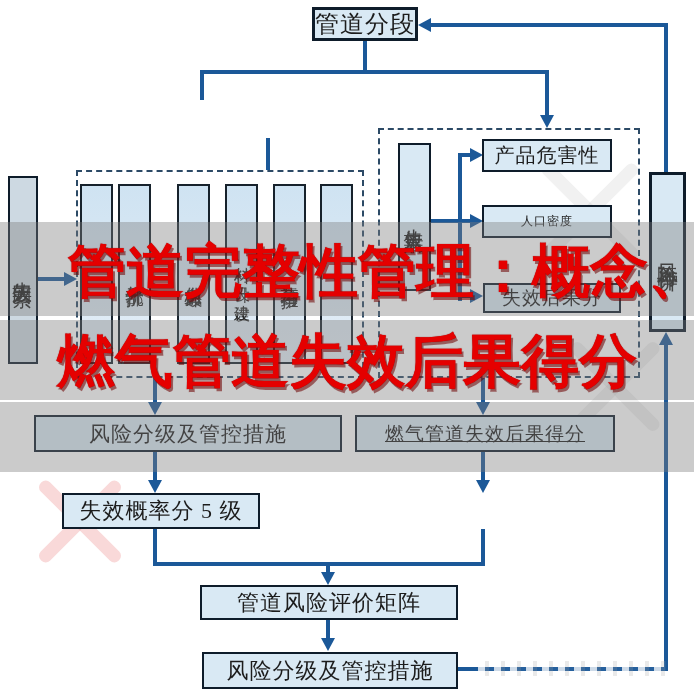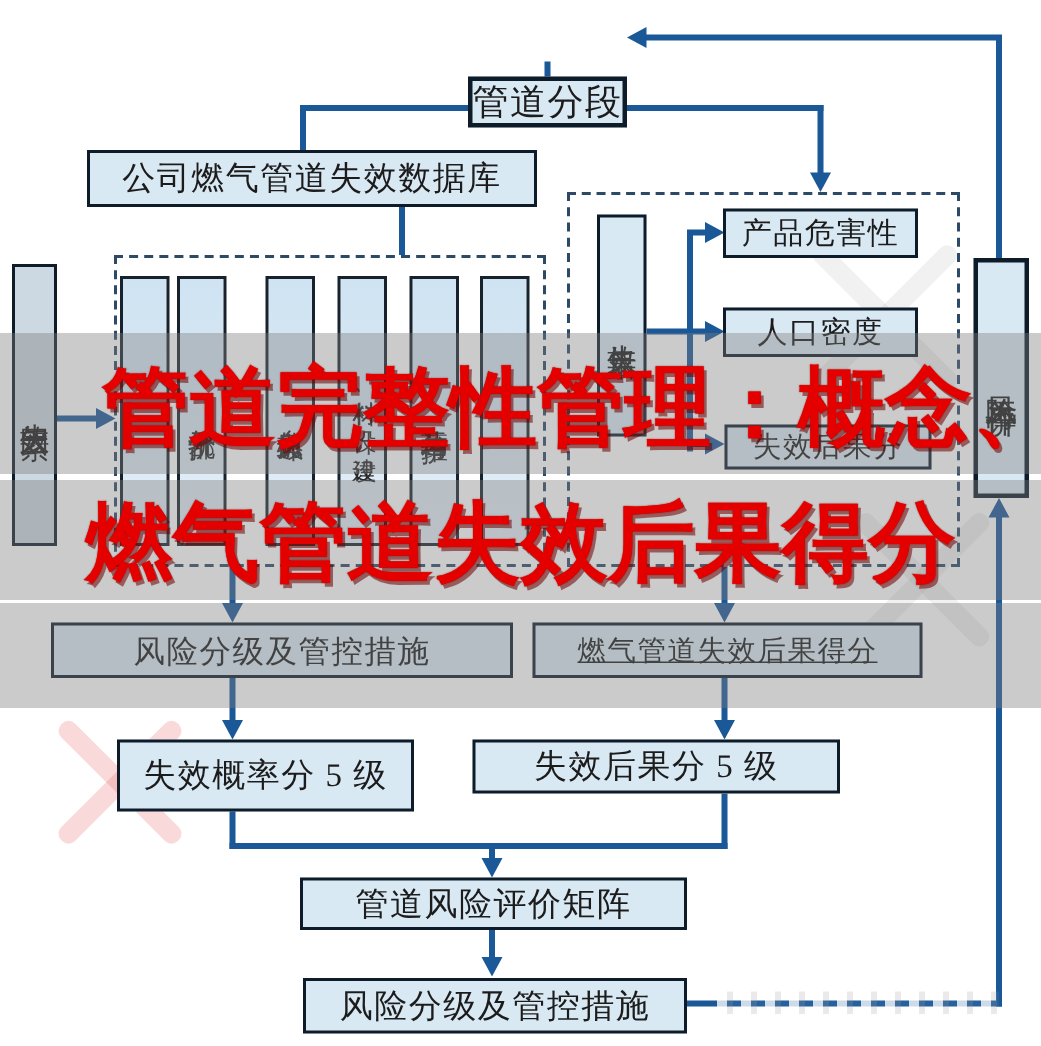--- a/index.html
+++ b/index.html
@@ -62,47 +62,45 @@
     </div>
   <div class="wmx wm-gray" style="left:555px;top:320px;width:120px;height:120px;">
       <span class="s1"></span>
       <span class="s2"></span>
     </div>
   <div class="wmx wm-pink" style="left:25px;top:465px;width:110px;height:100px;">
       <span class="s1"></span>
       <span class="s2"></span>
     </div>
 
-  <div class="box" style="left:312px;top:7px;width:106px;height:34px;font-size:24px;border-width:3px;margin-top:44px;">管道分段</div>
+  <div class="box" style="left:312px;top:7px;width:106px;height:34px;font-size:24px;border-width:3px;">管道分段</div>
 
-  <div class="box" style="left:58px;top:100px;width:300px;height:38px;font-size:22px;">公司燃气管道失效数据库</div>
 
   <div class="box vbox" style="left:8px;top:176px;width:30px;height:188px;font-size:20px;background:#cdd9e2;">失效因素</div>
 
   <div class="dashed" style="left:76px;top:170px;width:288px;height:208px;"></div>
   <div class="bar" style="left:80px; top:184px;width:33px;height:180px;"></div>
   <div class="bar" style="left:118px;top:184px;width:33px;height:180px;">外部干扰</div>
   <div class="bar" style="left:177px;top:184px;width:33px;height:180px;">自然力破坏</div>
   <div class="bar" style="left:225px;top:184px;width:33px;height:180px;font-size:16px;">材料、设计、建设</div>
   <div class="bar" style="left:273px;top:184px;width:33px;height:180px;">运营与维护</div>
   <div class="bar" style="left:320px;top:184px;width:33px;height:180px;"></div>
 
   <div class="dashed" style="left:378px;top:128px;width:262px;height:250px;"></div>
   <div class="box vbox" style="left:398px;top:143px;width:33px;height:148px;font-size:20px;">失效后果</div>
   <div class="box" style="left:482px;top:139px;width:130px;height:33px;font-size:20px;">产品危害性</div>
-  <div class="box" style="left:482px;top:205px;width:130px;height:33px;font-size:20px;">人口密度</div>
+  <div class="box" style="left:482px;top:205px;width:130px;height:33px;font-size:12px;">人口密度</div>
   <div class="box" style="left:483px;top:283px;width:138px;height:30px;font-size:19px;">失效后果分</div>
 
   <div class="box vbox" style="left:649px;top:172px;width:37px;height:160px;font-size:21px;border-width:3px;">风险再评价</div>
 
   <div class="box" style="left:34px;top:415px;width:308px;height:37px;font-size:21px;">风险分级及管控措施</div>
   <div class="box" style="left:355px;top:415px;width:260px;height:37px;font-size:19px;text-decoration:underline;">燃气管道失效后果得分</div>
 
-  <div class="box" style="left:62px;top:493px;width:198px;height:48px;font-size:22px;margin-left:16px;">失效概率分 5 级</div>
-  <div class="box" style="left:315px;top:493px;width:245px;height:36px;font-size:22px;">失效后果分 5 级</div>
+  <div class="box" style="left:62px;top:493px;width:198px;height:36px;font-size:22px;">失效概率分 5 级</div>
 
   <div class="box" style="left:202px;top:652px;width:256px;height:37px;font-size:22px;">风险分级及管控措施</div>
   <div class="box" style="left:200px;top:585px;width:258px;height:35px;font-size:22px;">管道风险评价矩阵</div>
 
   <div class="vline" style="left:363px;top:41px;height:29px;"></div>
   <div class="hline" style="left:200px;top:70px;width:349px;"></div>
   <div class="vline" style="left:200px;top:70px;height:30px;"></div>
   <div class="vline" style="left:545px;top:70px;height:46px;"></div>
   <div class="arr arr-down" style="left:540px;top:115px;"></div>
   <div class="vline" style="left:266px;top:138px;height:32px;"></div>

